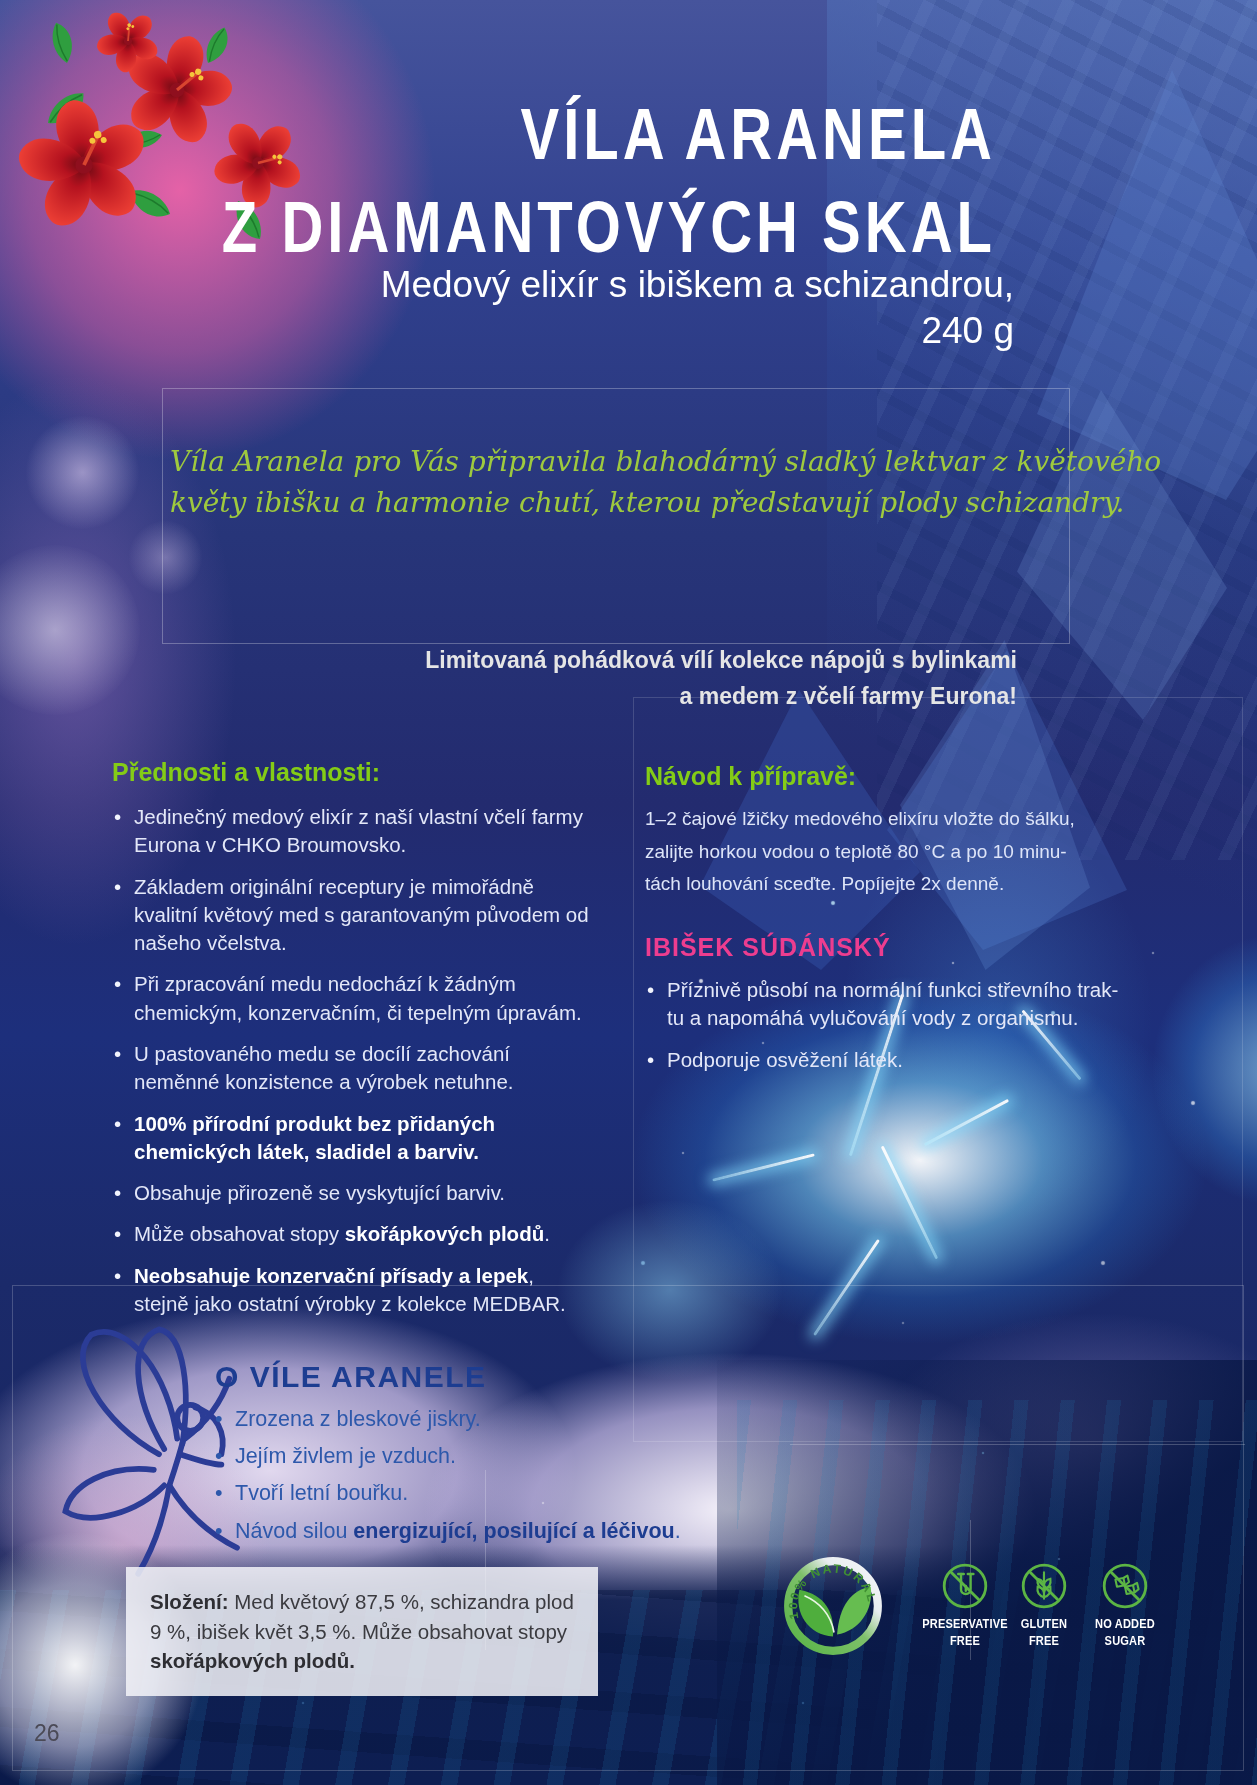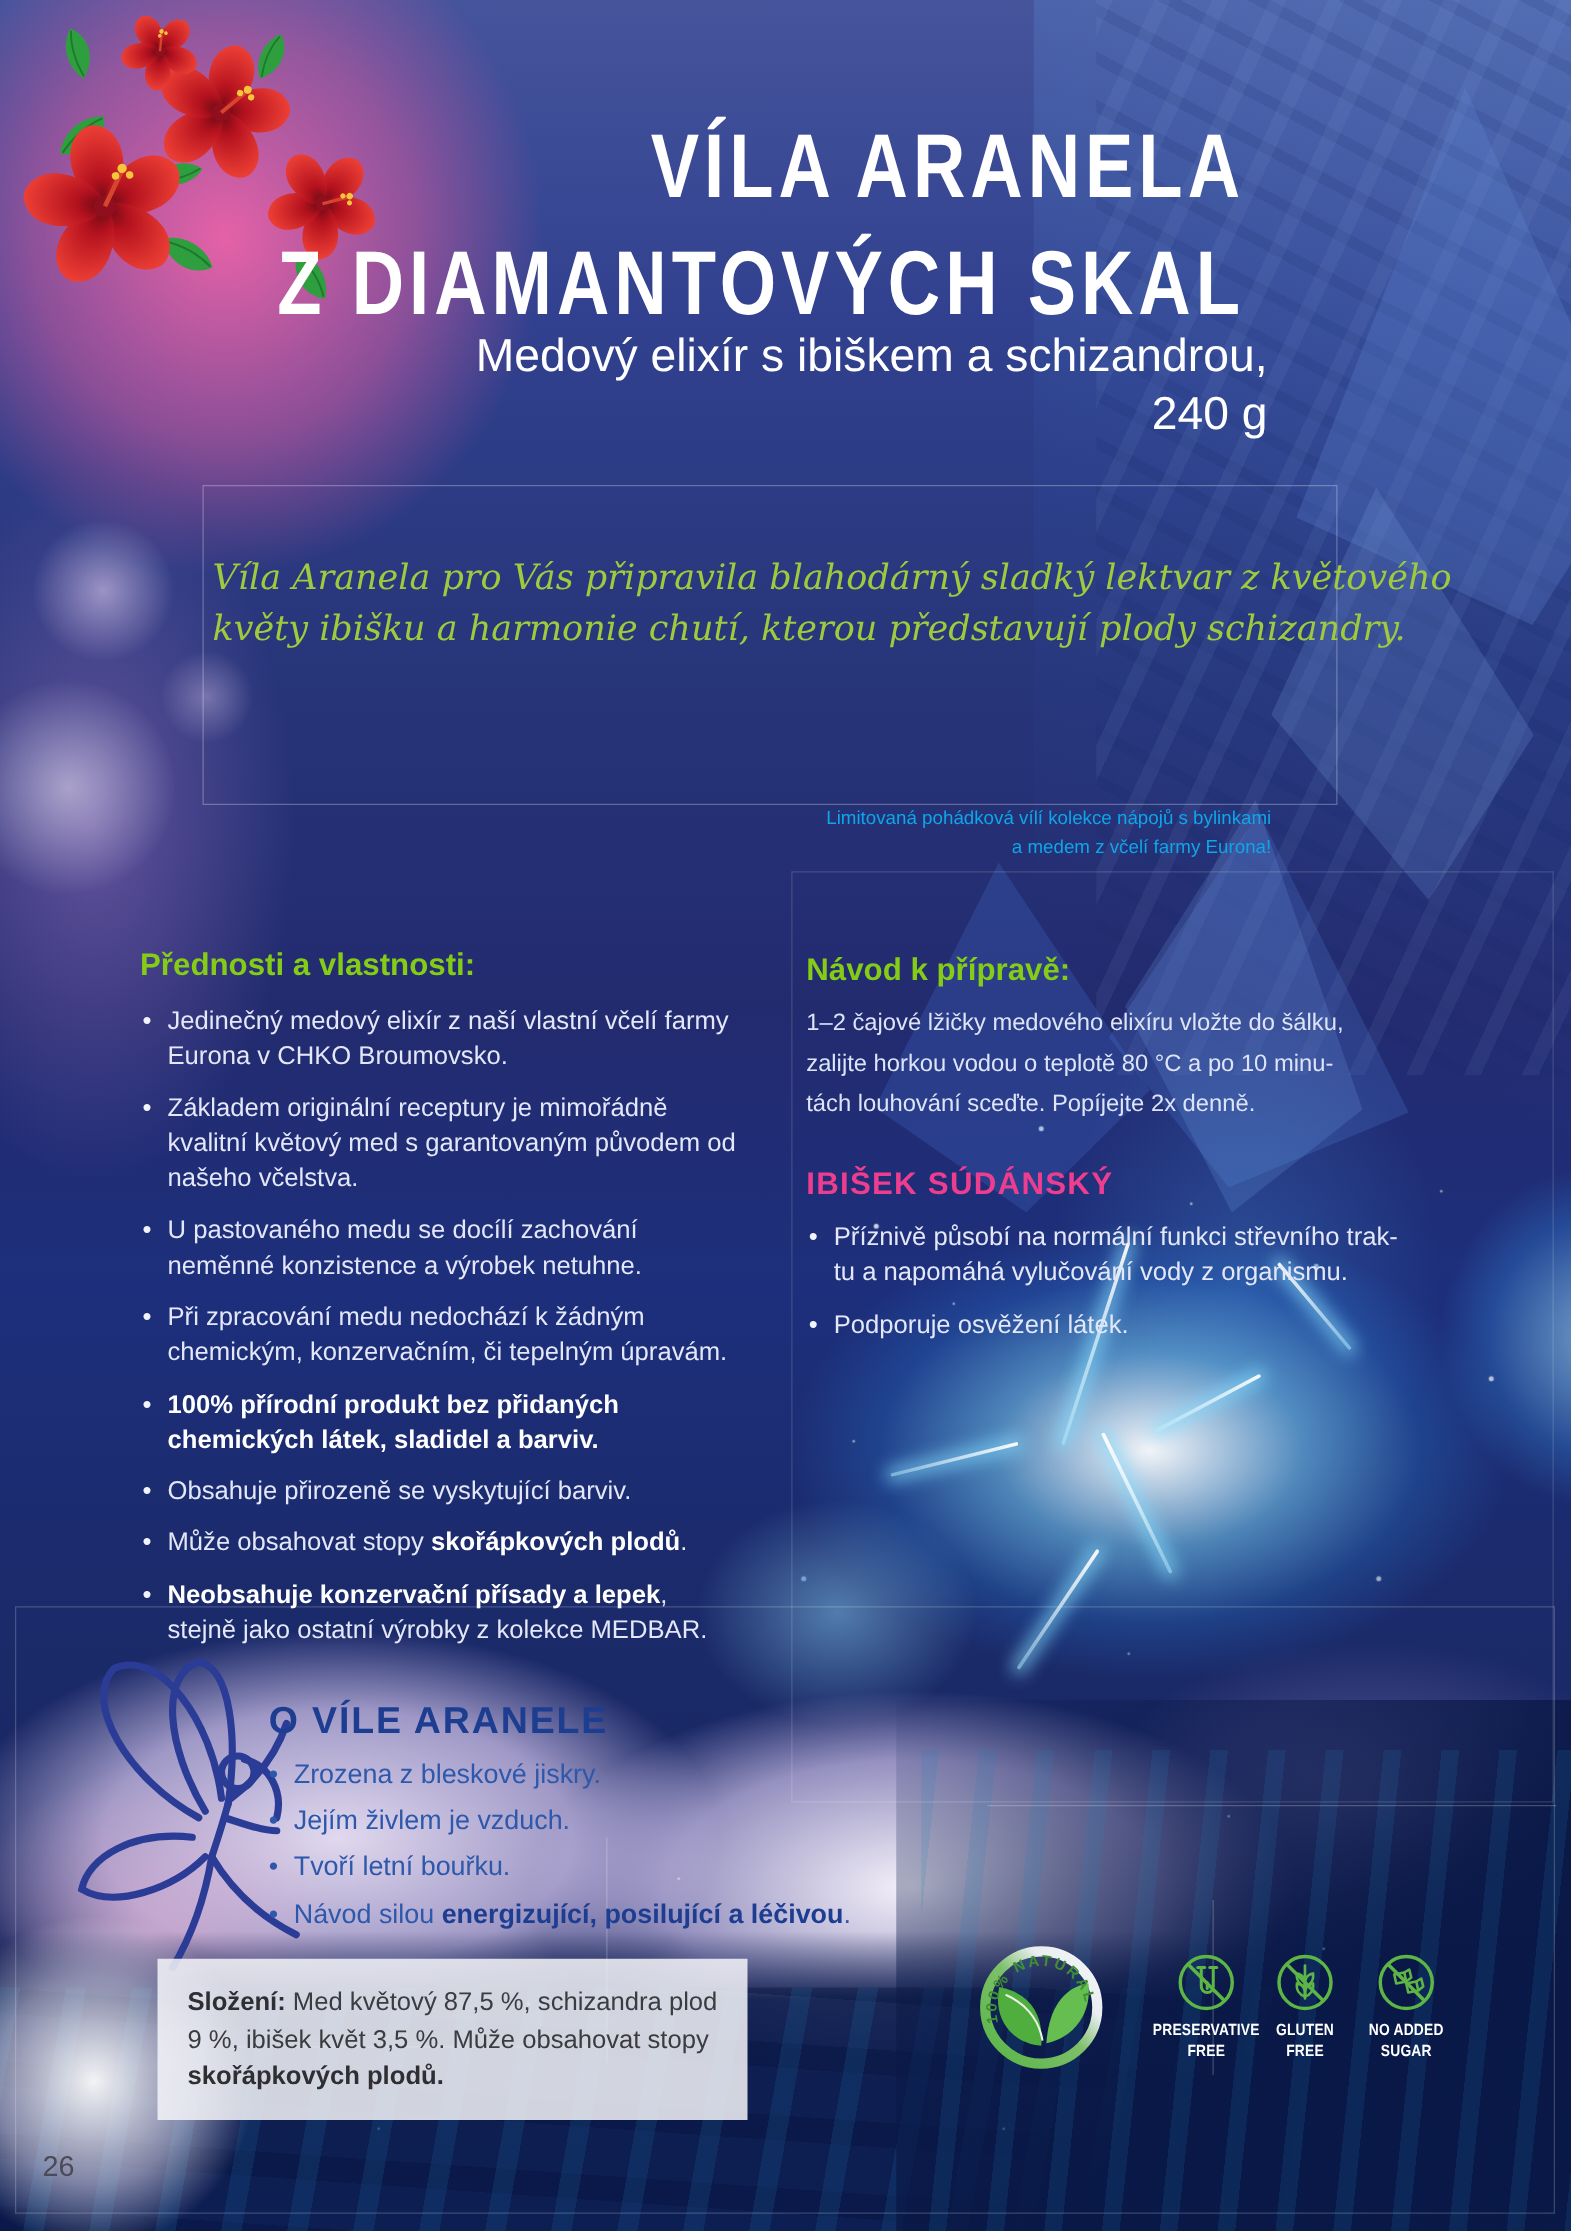--- a/index.html
+++ b/index.html
@@ -100,22 +100,22 @@
   .title-line{font-size:58px;font-weight:bold;letter-spacing:4px;line-height:1.3;white-space:nowrap;}
   .subtitle-block{right:243px;top:262px;text-align:right;color:#fff;
       font-size:37px;line-height:1.25;}
   .subtitle-block div{white-space:nowrap;}
 
   .script-block{left:170px;top:442px;width:870px;text-align:center;
       color:#9fca3e;font-family:"DejaVu Serif",serif;font-style:italic;
       font-size:28px;line-height:1.45;}
   .script-block div{white-space:nowrap;}
 
-  .limited-block{right:240px;top:643px;text-align:right;color:#0ea5e9;
-      font-size:15px;font-weight:normal;line-height:1.55;}
+  .limited-block{right:240px;top:643px;text-align:right;color:#e5e5e5;
+      font-size:23px;font-weight:bold;line-height:1.55;}
   .limited-block div{white-space:nowrap;}
 
   .col-left{left:112px;top:758px;width:478px;}
   .col-right{left:645px;top:762px;width:435px;}
   .h-green{color:#84cc16;font-size:25px;font-weight:bold;margin:0 0 16px 0;}
   .h-pink{color:#ed3d8f;font-size:25px;font-weight:bold;letter-spacing:1px;margin:32px 0 14px 0;}
   ul.blist{list-style:none;margin:0;padding:0;}
   ul.blist li{position:relative;padding-left:22px;margin-bottom:13px;
       font-size:20.5px;line-height:1.38;color:#e3e7f8;}
   ul.blist li::before{content:"\2022";position:absolute;left:2px;top:0;color:#f2f4fd;}
@@ -247,22 +247,22 @@
   <div class="abs limited-block">
     <div>Limitovaná pohádková vílí kolekce nápojů s bylinkami</div>
     <div>a medem z včelí farmy Eurona!</div>
   </div>
 
   <div class="abs col-left">
     <h3 class="h-green">Přednosti a vlastnosti:</h3>
     <ul class="blist">
       <li><span>Jedinečný medový elixír z naší vlastní včelí farmy Eurona v CHKO Broumovsko.</span><span class="b"></span><span></span></li>
       <li><span>Základem originální receptury je mimořádně kvalitní květový med s garantovaným původem od našeho včelstva.</span><span class="b"></span><span></span></li>
+      <li><span>Při zpracování medu nedochází k žádným chemickým, konzervačním, či tepelným úpravám.</span><span class="b"></span><span></span></li>
       <li><span>U pastovaného medu se docílí zachování neměnné konzistence a výrobek netuhne.</span><span class="b"></span><span></span></li>
-      <li><span>Při zpracování medu nedochází k žádným chemickým, konzervačním, či tepelným úpravám.</span><span class="b"></span><span></span></li>
       <li><span></span><span class="b">100% přírodní produkt bez přidaných chemických látek, sladidel a barviv.</span><span></span></li>
       <li><span>Obsahuje přirozeně se vyskytující barviv.</span><span class="b"></span><span></span></li>
       <li><span>Může obsahovat stopy </span><span class="b">skořápkových plodů</span><span>.</span></li>
       <li><span></span><span class="b">Neobsahuje konzervační přísady a lepek</span><span>, stejně jako ostatní výrobky z kolekce MEDBAR.</span></li>
     </ul>
   </div>
 
   <div class="abs col-right">
     <h3 class="h-green" style="margin-bottom:8px">Návod k přípravě:</h3>
     <div class="prep-text">

